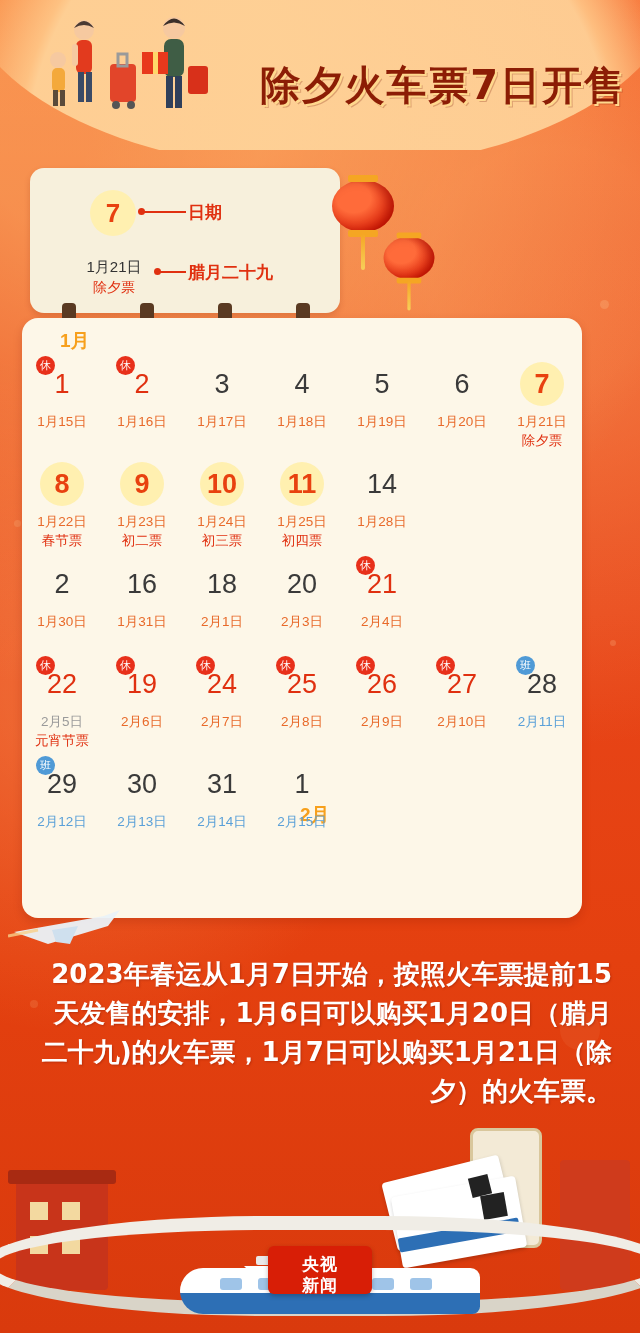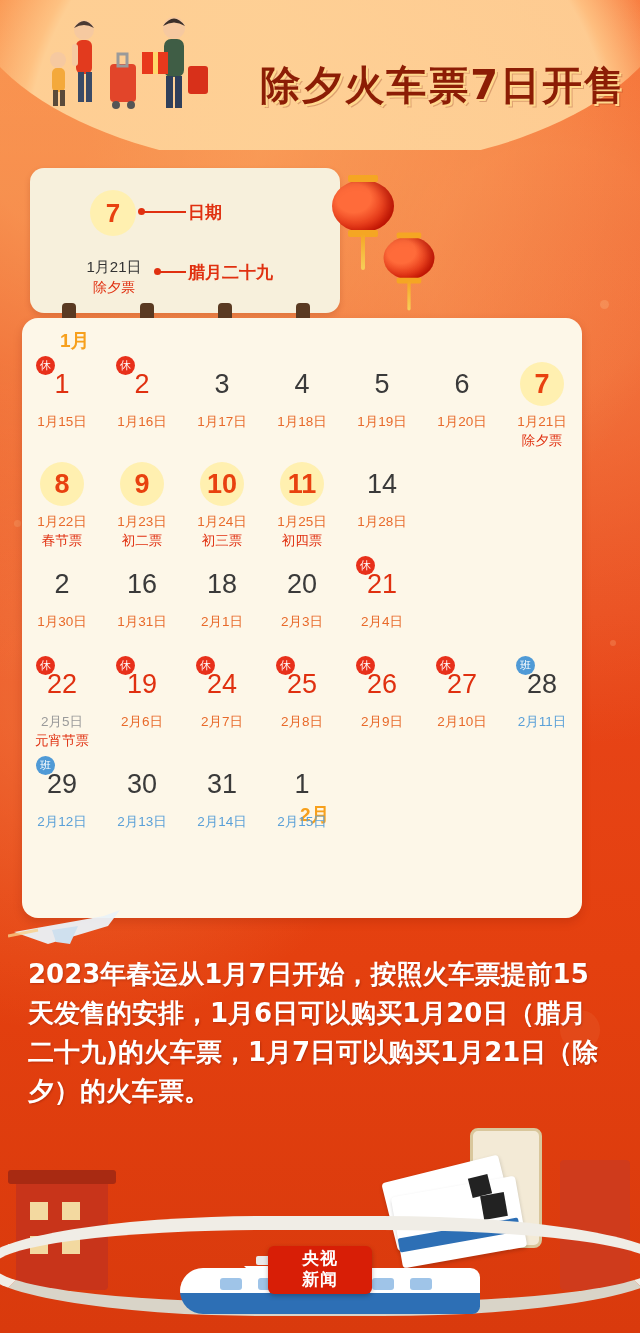--- a/index.html
+++ b/index.html
@@ -113,20 +113,21 @@
 
   
   .plane { position: absolute; left: 8px; top: 900px; width: 120px; height: 50px; }
 
   
   .bottom-text {
     position: absolute; left: 28px; top: 955px; width: 584px;
     font-size: 26px; line-height: 1.5; font-weight: bold; color: #fff;
     text-shadow: 1px 1px 2px rgba(120,20,0,.35);
     font-family: "DejaVu Sans", "Liberation Sans", sans-serif;
+    text-align: right;
   }
 
   
   .illus { position: absolute; left: 0; top: 1120px; width: 640px; height: 213px; overflow: hidden; }
   .building { position: absolute; background: #c8341a; }
   .track {
     position: absolute; left: -20px; top: 96px; width: 690px; height: 100px;
     border-radius: 50%/60px;
     border: 14px solid #f0ede6;
     border-bottom-color: #d9d4c8;
@@ -145,21 +146,21 @@
   .tic-blue { position:absolute; background:#2d6fb5; }
   .qr { position: absolute; background: #222; }
   .phone {
     position: absolute; left: 470px; top: 8px; width: 72px; height: 120px;
     background: #f3ead6; border: 3px solid #d9c79c; border-radius: 8px;
   }
   .logo {
     position: absolute; left: 268px; top: 1246px; width: 104px; height: 48px;
     background: #d81e06; border-radius: 6px; color: #fff;
     font-size: 17px; font-weight: bold; line-height: 1.25; text-align: center;
-    padding-top: 2px; letter-spacing: 1px;
+    padding-top: 8px; letter-spacing: 1px;
     box-shadow: 0 2px 5px rgba(0,0,0,.25);
   }
   .boat { position: absolute; left: 240px; top: 130px; width: 60px; height: 22px; }
 </style>
 </head>
 <body>
 
 <div class="speck" style="left:48px;top:210px;width:6px;height:6px;opacity:.5"></div>
 <div class="speck" style="left:600px;top:300px;width:9px;height:9px;opacity:.35"></div>
 <div class="speck" style="left:14px;top:520px;width:7px;height:7px;opacity:.3"></div>

